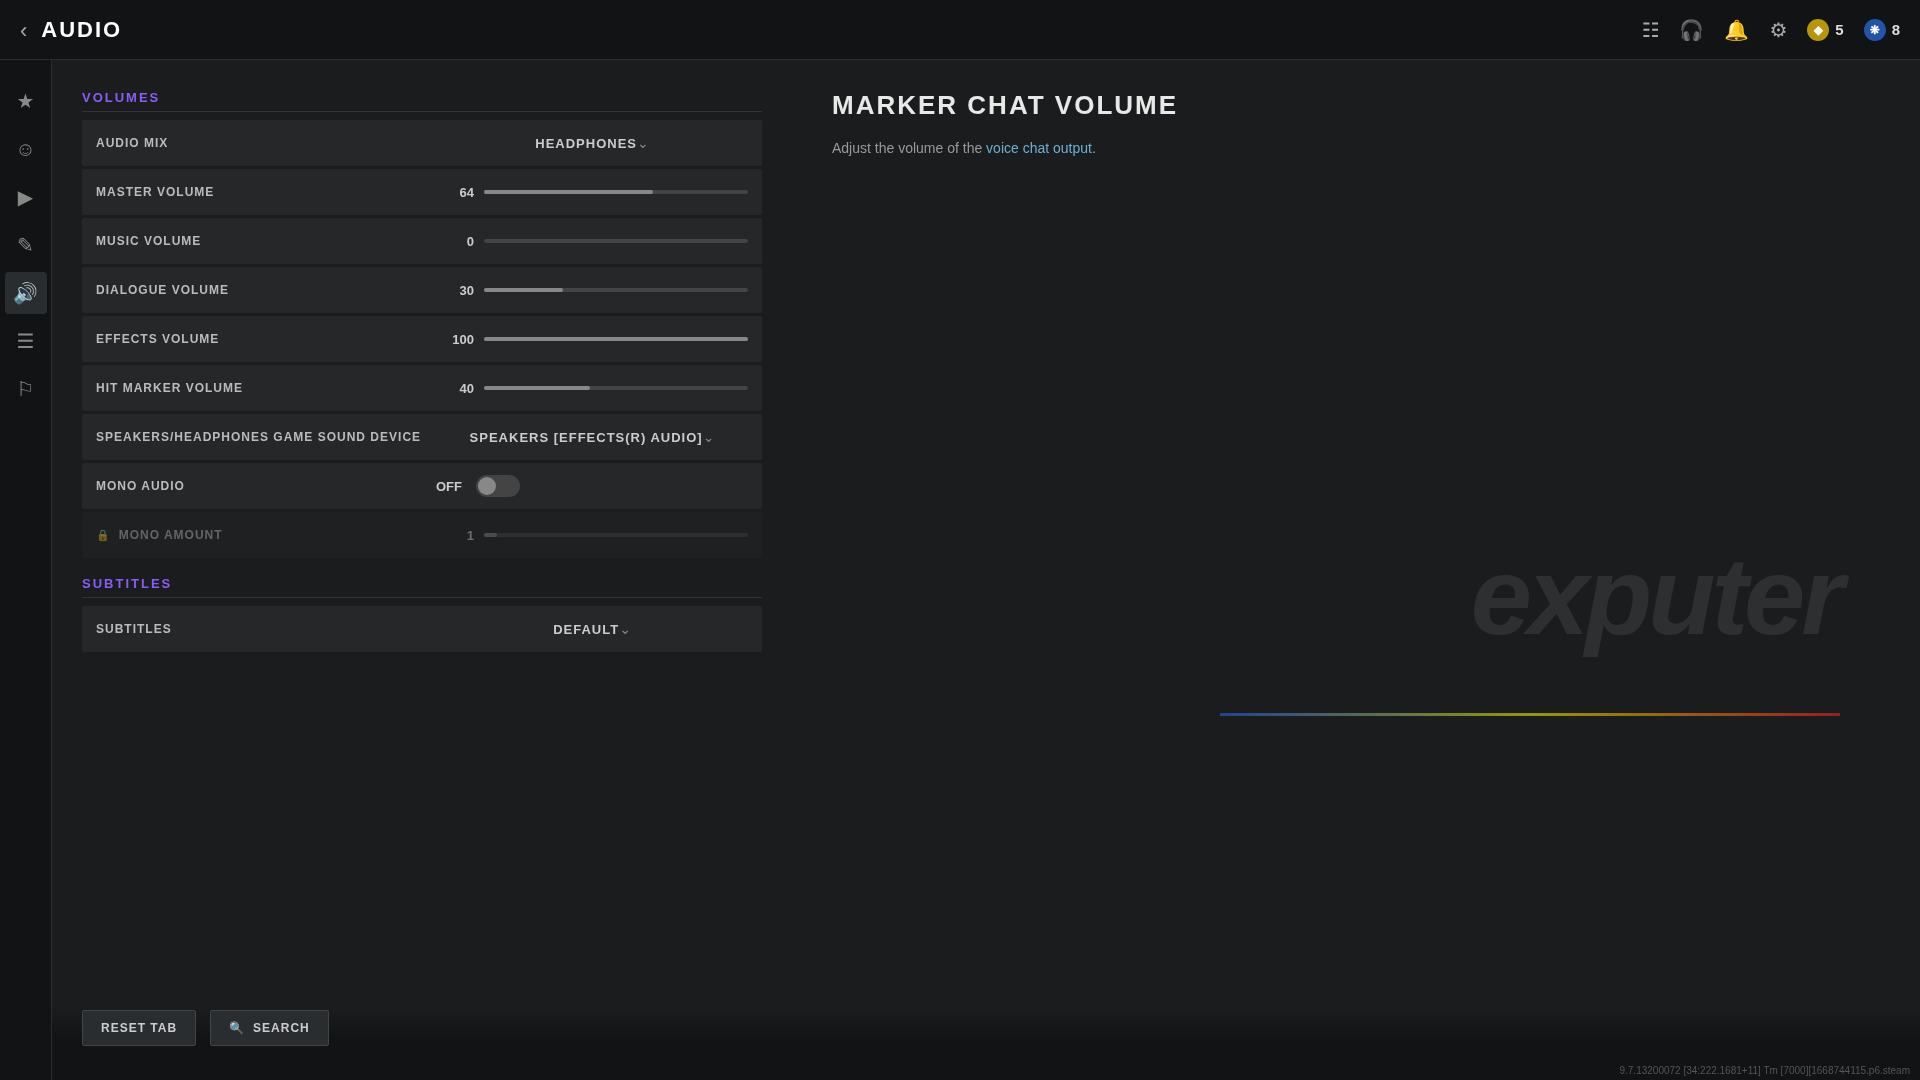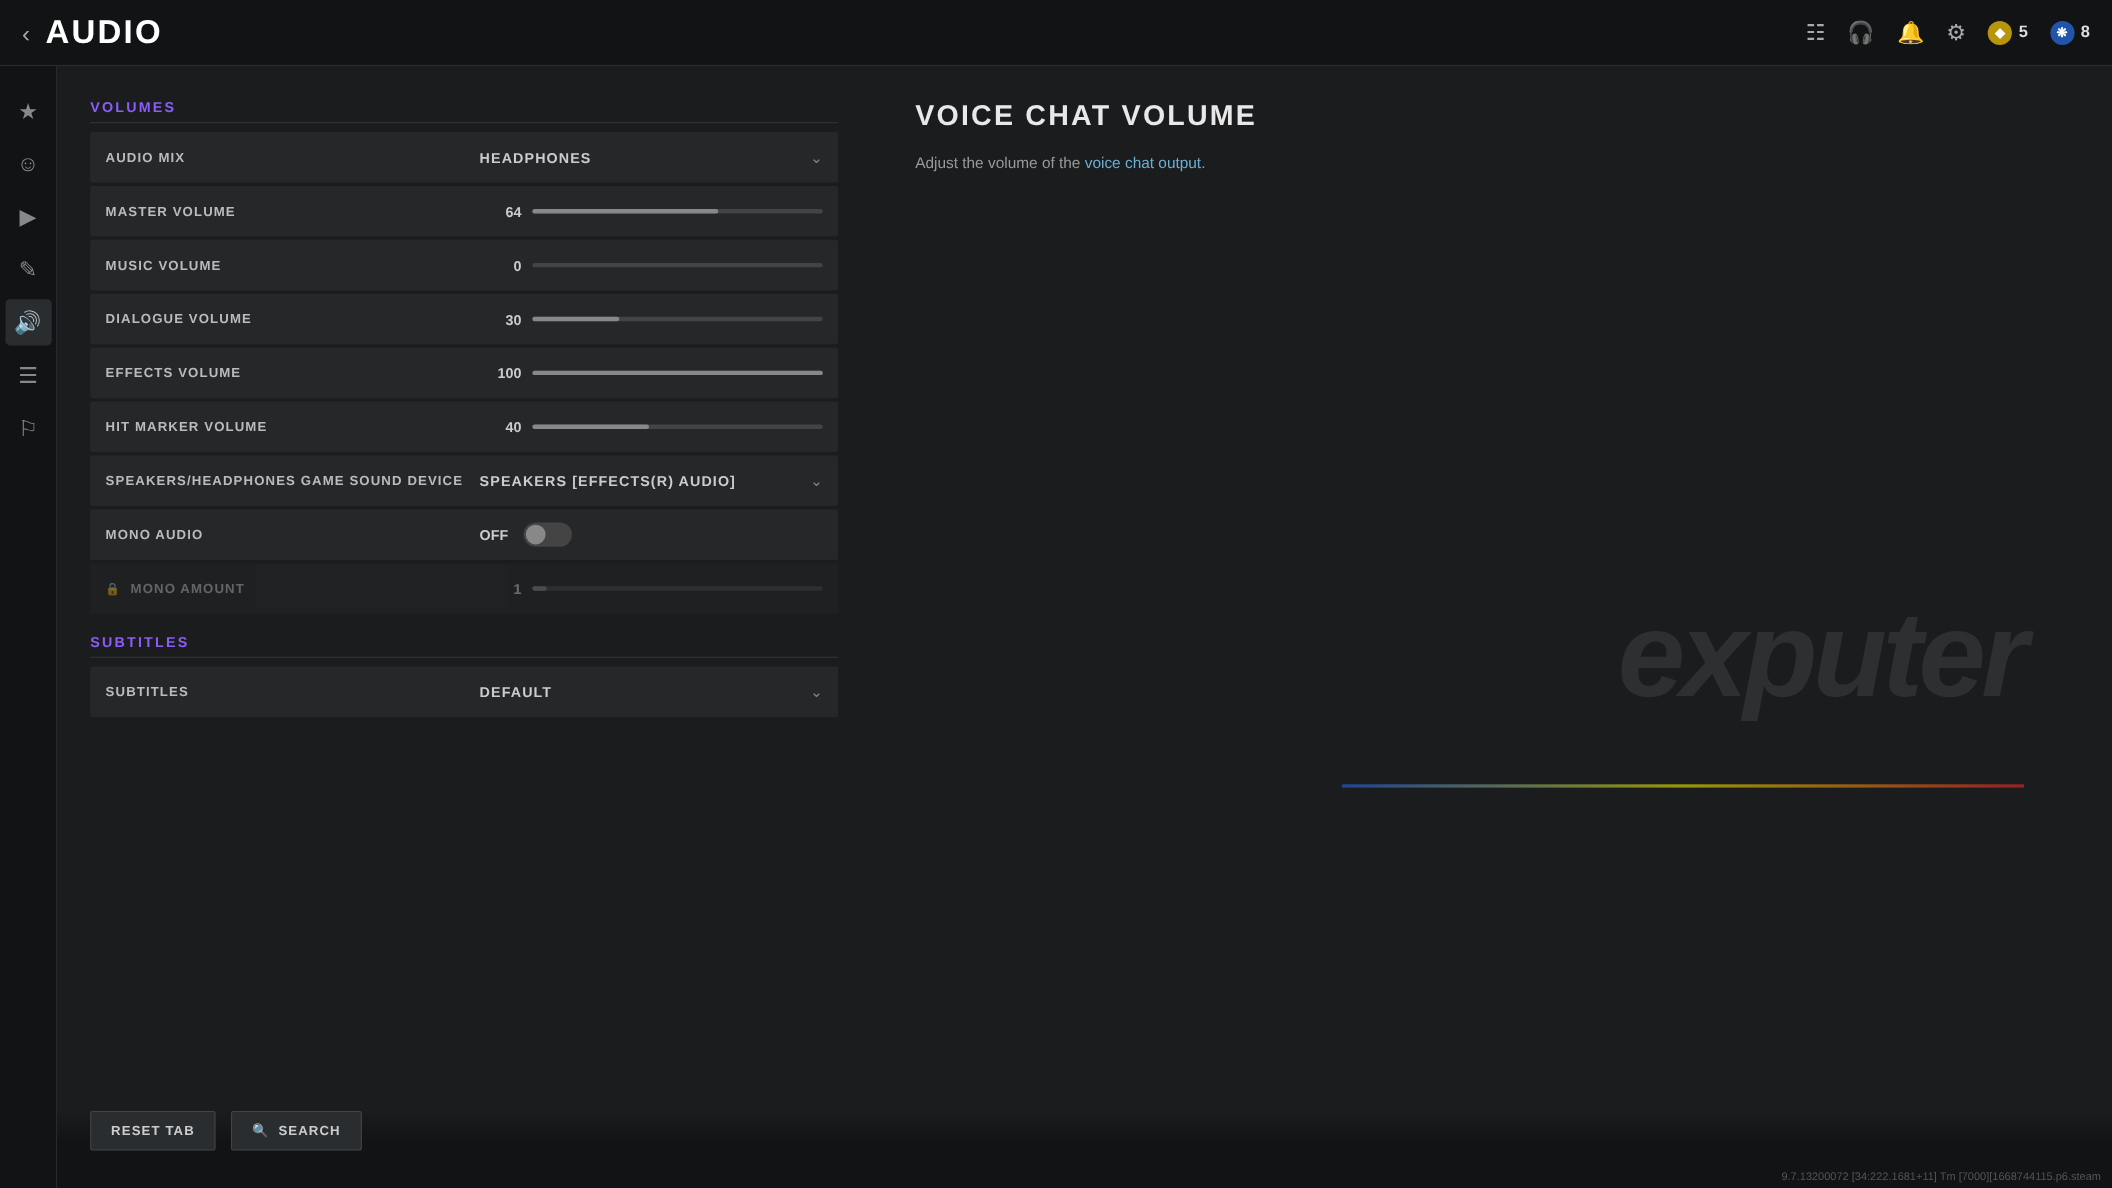--- a/index.html
+++ b/index.html
@@ -39,21 +39,21 @@
       color: #00ff44;
       font-weight: bold;
     }
     .back-btn {
       color: #aaa;
       font-size: 22px;
       cursor: pointer;
       margin-top: 2px;
     }
     .page-title {
-      font-size: 30px;
+      font-size: 22px;
       font-weight: bold;
       color: #fff;
       letter-spacing: 2px;
     }
     .top-right {
       display: flex;
       align-items: center;
       gap: 20px;
     }
     .top-icon {
@@ -200,21 +200,21 @@
     }
     .slider-fill {
       height: 100%;
       background: #888;
       border-radius: 2px;
     }
     .dropdown-control {
       flex: 1;
       display: flex;
       align-items: center;
-      justify-content: space-between;
+      justify-content: center;
       cursor: pointer;
     }
     .dropdown-value {
       font-size: 13px;
       color: #ccc;
       font-weight: bold;
       letter-spacing: 1px;
     }
     .dropdown-arrow {
       font-size: 14px;
@@ -496,21 +496,21 @@
         <div class="dropdown-control">
           <span class="dropdown-value">DEFAULT</span>
           <span class="dropdown-arrow">⌄</span>
         </div>
       </div>
     </div>
 
   </div>
 
   <div class="info-panel">
-    <div class="info-title">VOICE CHAT VOLUME</div>
+    <div class="info-title">MARKER CHAT VOLUME</div>
     <div class="info-desc">
       <span>Adjust the volume of the </span><span class="highlight">voice chat output.</span>
     </div>
   </div>
 
   <div class="watermark">exputer</div>
   <div class="watermark-line"></div>
 
 </div>
 

